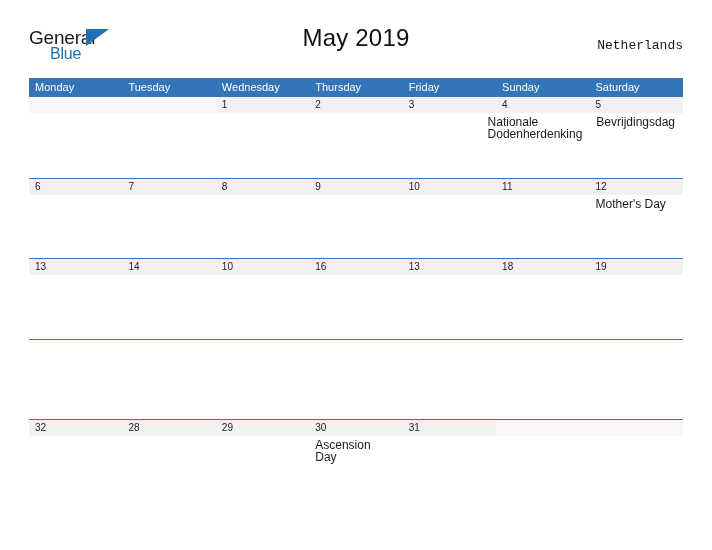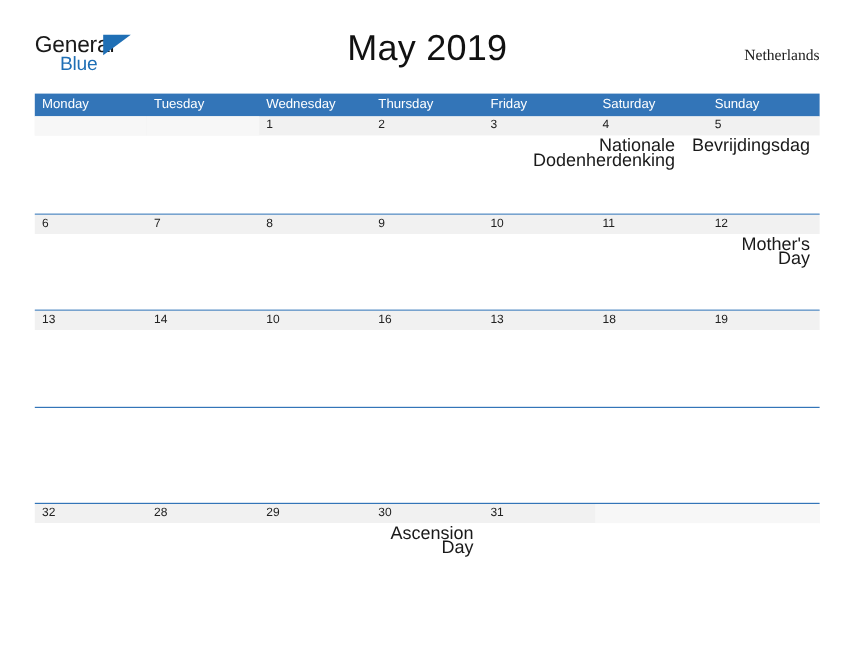--- a/index.html
+++ b/index.html
@@ -67,35 +67,35 @@
     font-family: "Liberation Sans", sans-serif;
     text-align: center;
   }
 
   .title {
     position: absolute;
     left: 0;
     right: 0;
     top: 0;
     text-align: center;
-    font-size: 30px;
+    font-size: 24px;
     color: #111111;
     font-weight: normal;
     letter-spacing: 0.2px;
     font-family: "Liberation Sans", sans-serif;
   }
 
   .country {
     position: absolute;
     right: 0;
     top: 14px;
     font-size: 13px;
     color: #1a1a1a;
     text-align: left;
-    font-family: Liberation Serif, serif;
+    font-family: Liberation Mono, monospace;
   }
 
   
   .calendar {
     position: absolute;
     left: 29px;
     top: 78px;
     width: 654px;
   }
 
@@ -148,25 +148,24 @@
   .event-row {
     display: flex;
     width: 100%;
     height: 63px;
     background: #ffffff;
   }
   .event-cell {
     flex: 1 1 0;
     padding: 3px 8px 0 6px;
     box-sizing: border-box;
-    font-size: 15px;
+    font-size: 12px;
     line-height: 12px;
     color: #1a1a1a;
     word-wrap: break-word;
-    text-align: right;
   }
 </style>
 </head>
 <body>
 
 <div class="page">
 
   <div class="header">
 
     <div class="logo">
@@ -182,22 +181,22 @@
   </div>
 
   <div class="calendar">
 
     <div class="weekday-row">
       <div class="weekday">Monday</div>
       <div class="weekday">Tuesday</div>
       <div class="weekday">Wednesday</div>
       <div class="weekday">Thursday</div>
       <div class="weekday">Friday</div>
+      <div class="weekday">Sunday</div>
       <div class="weekday">Saturday</div>
-      <div class="weekday">Sunday</div>
     </div>
 
     <div id="weeks-container">
         <div class="week-row">
           <div class="day-strip">
             <div class="daynum-cell empty"></div>
             <div class="daynum-cell empty"></div>
             <div class="daynum-cell">1</div>
             <div class="daynum-cell">2</div>
             <div class="daynum-cell">3</div>

